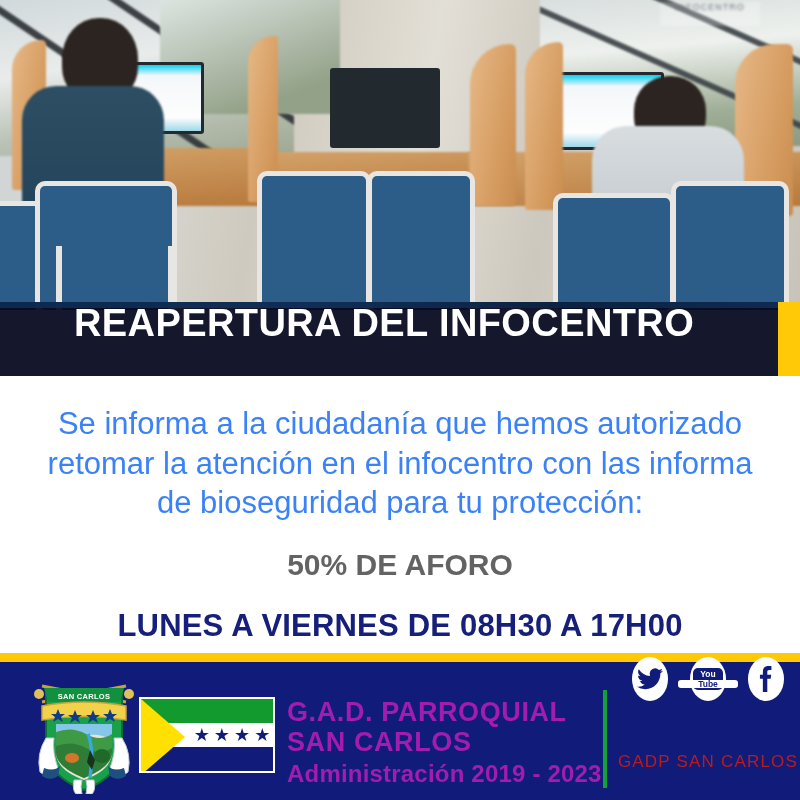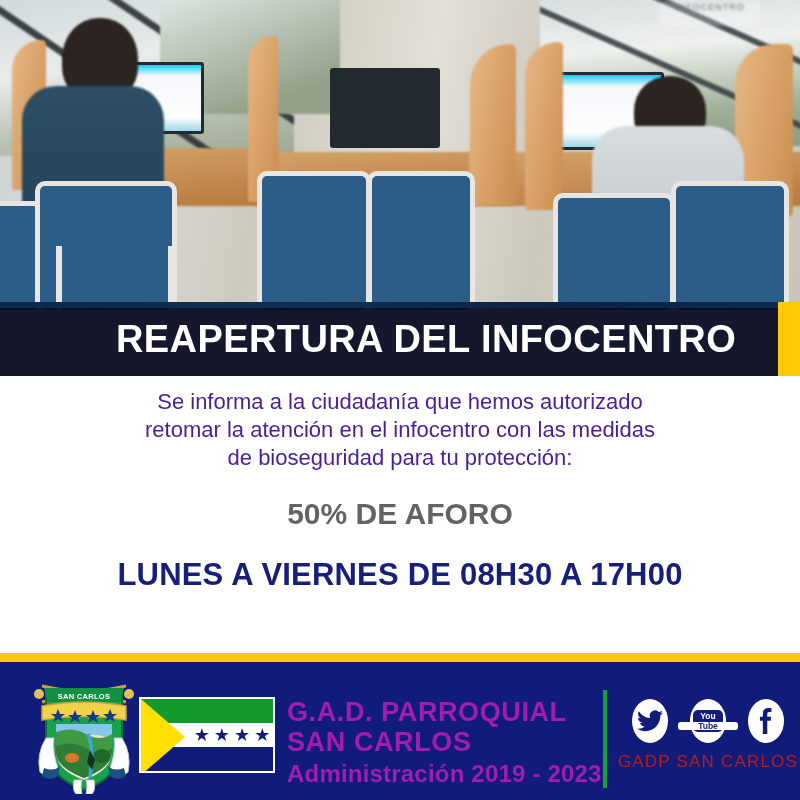--- a/index.html
+++ b/index.html
@@ -65,21 +65,21 @@
   }
   .ph-leg { position:absolute; width:6px; background:#e8e6e2; filter:blur(.6px); }
   .ph-person { position:absolute; filter:blur(.9px); }
   .ph-head { position:absolute; background:#2b2421; border-radius:48% 48% 42% 42%; }
   .ph-body { position:absolute; border-radius:34px 34px 12px 12px; }
 
   
   .banner {
     position:absolute; left:0; top:302px; width:800px; height:74px;
     background:rgba(6,8,32,0.94);
-    display:flex; align-items:center;padding-left:42px;
+    display:flex; align-items:flex-start;
   }
   .banner-top-sheen {
     position:absolute; left:0; top:0; width:800px; height:6px;
     background:linear-gradient(90deg,#0e2d55,#14335e 40%,#0b2546 70%,#123059);
     opacity:.85;
   }
   .banner h1 {
     color:#ffffff; font-size:38px; font-weight:bold; letter-spacing:.4px;
     margin-left:74px; white-space:nowrap;
     font-family:"Liberation Sans", sans-serif;
@@ -88,21 +88,21 @@
     position:absolute; right:0; top:302px; width:22px; height:74px;
     background:#ffc907;
   }
 
   
   .content {
     position:absolute; left:0; top:376px; width:800px; height:277px;
     background:#ffffff; text-align:center;
   }
   .para {
-    margin-top:12px; color:#4c1d95; font-size:22px; line-height:1.28;
+    margin-top:28px; color:#3b82f6; font-size:31px; line-height:1.28;
     font-weight:normal;
   }
   .bold-block {
     margin-top:22px; color:#636363; font-size:30px; font-weight:bold; line-height:1.3;
   }
   .schedule {
     margin-top:24px; color:#16207a; font-size:31px; font-weight:bold; letter-spacing:.2px;
   }
 
   
@@ -141,21 +141,21 @@
   .gad { position:absolute; left:287px; top:698px; color:#a21caf; text-align:left; }
   .gad .l1, .gad .l2 {
     font-size:27px; font-weight:bold; letter-spacing:.6px; line-height:1.1;
   }
   .gad .l3 { font-size:24px; font-weight:bold; margin-top:3px; letter-spacing:.2px; }
 
   
   .gdiv { position:absolute; left:603px; top:690px; width:4px; height:98px; background:#16a03a; }
 
   
-  .social { position:absolute; left:632px; top:697px; width:152px; height:48px; display:flex; gap:22px; align-items:center;justify-content:center; }
+  .social { position:absolute; left:632px; top:655px; width:152px; height:48px; display:flex; gap:22px; align-items:center;justify-content:center; }
   .sbtn {
     width:44px; height:44px; border-radius:50%; background:#ffffff;
     display:flex; align-items:center; justify-content:center;
   }
   .yt-box { width:30px; height:22px; border-radius:5px; background:#101b7a;
     color:#fff; font-size:8.5px; font-weight:bold; line-height:1;
     display:flex; flex-direction:column; align-items:center; justify-content:center; gap:1px; }
   .yt-box i { font-style:normal; }
   .yt-box .tube { background:#fff; color:#101b7a; border-radius:3px; padding:0 20px; }
   .handle {
@@ -214,21 +214,21 @@
 
   <div class="banner">
     <div class="banner-top-sheen"></div>
     <h1>REAPERTURA DEL INFOCENTRO</h1>
   </div>
   <div class="banner-accent"></div>
 
   <div class="content">
     <div class="para">
       <div>Se informa a la ciudadanía que hemos autorizado</div>
-      <div>retomar la atención en el infocentro con las medidas</div>
+      <div>retomar la atención en el infocentro con las informa</div>
       <div>de bioseguridad para tu protección:</div>
     </div>
     <div class="bold-block">
       <div>50% DE AFORO</div>
     </div>
     <div class="schedule">LUNES A VIERNES DE 08H30 A 17H00</div>
   </div>
 
   <div class="sep-yellow"></div>
 

